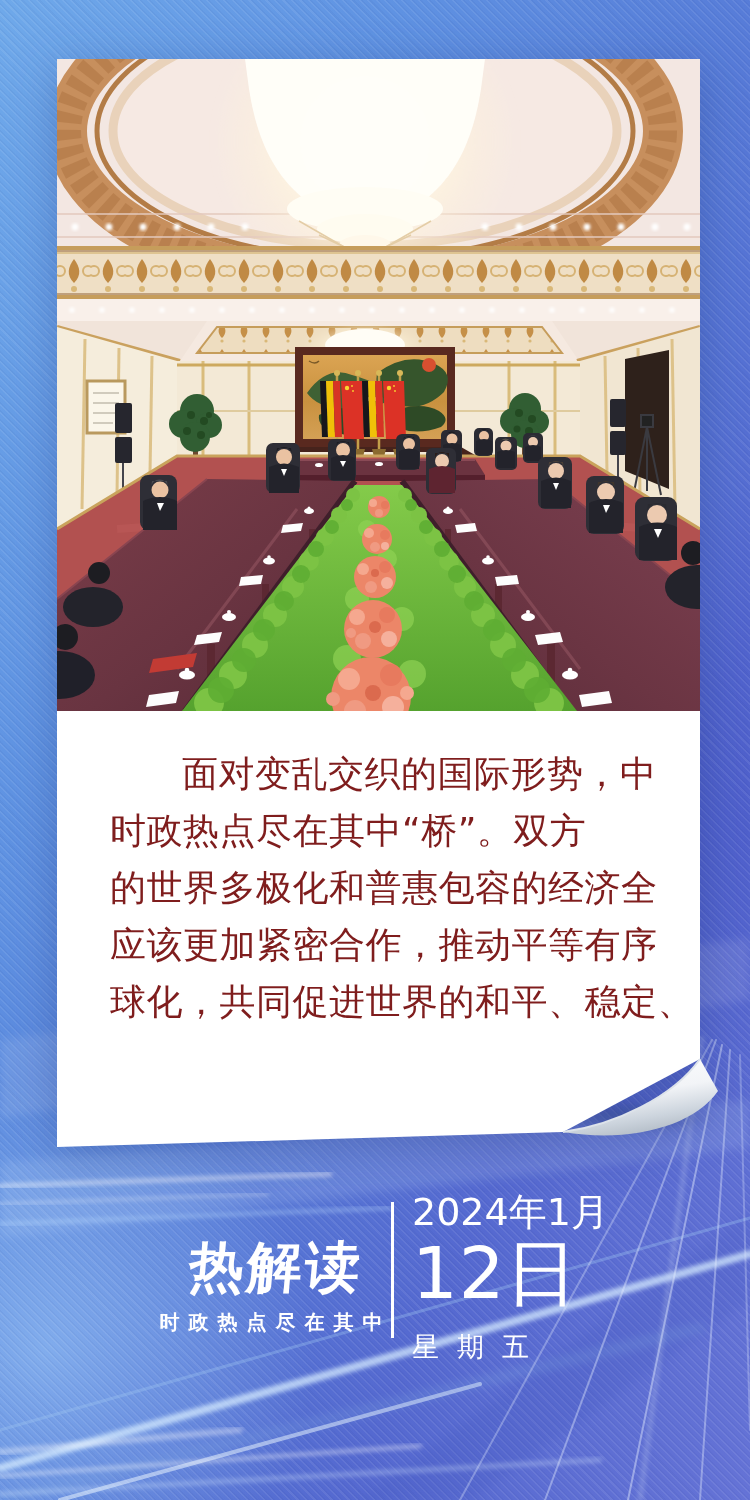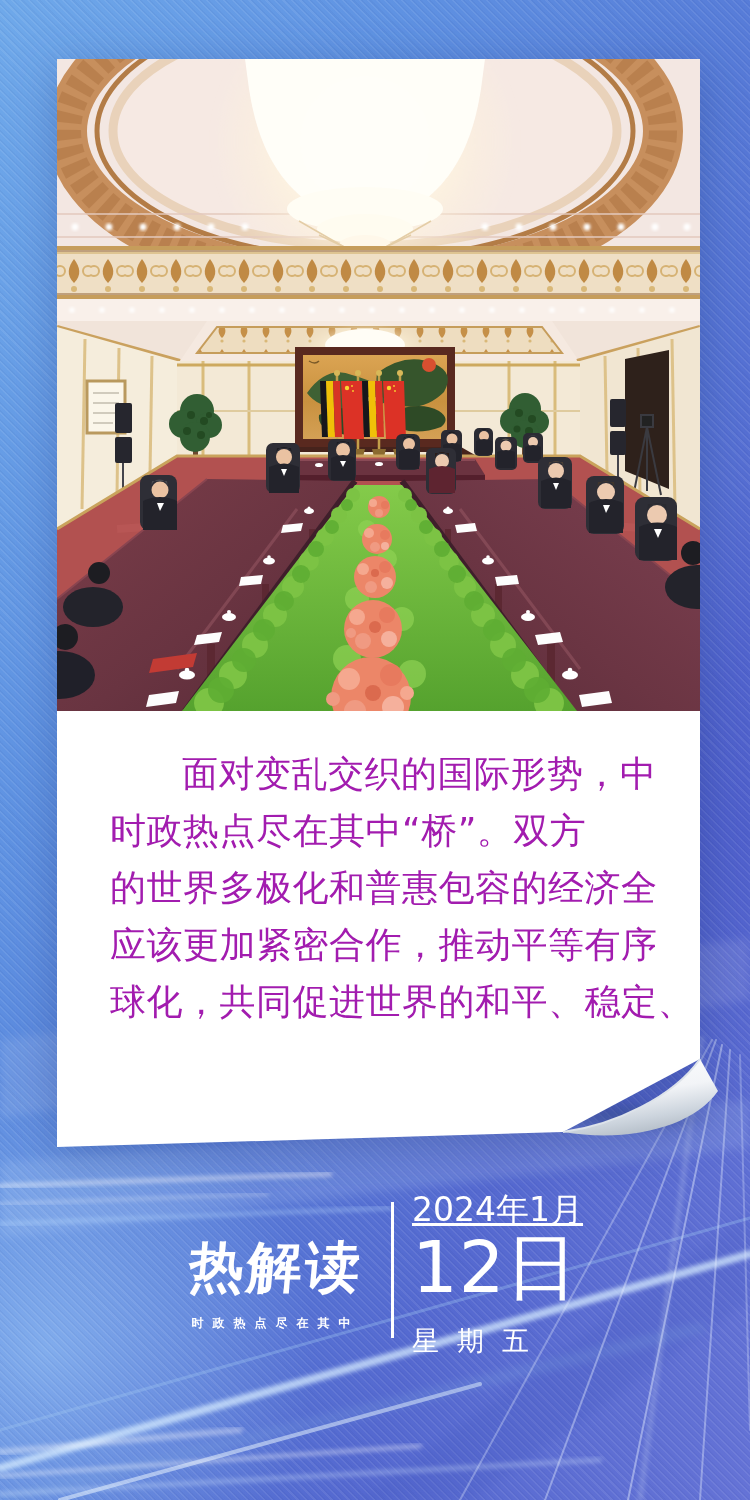--- a/index.html
+++ b/index.html
@@ -22,35 +22,35 @@
       background:radial-gradient(ellipse 55% 50% at 50% 45%, rgba(20,38,96,.42), rgba(20,38,96,0) 72%);
       filter:blur(4px);}
   .card-wrap{position:absolute;left:57px;top:59px;width:670px;height:1100px;z-index:3;
       filter:drop-shadow(0 10px 22px rgba(23,43,110,.28));}
   .card{position:absolute;left:0;top:0;width:643px;height:1090px;background:#ffffff;
       clip-path:polygon(0 0,643px 0,643px 1000px,506px 1073px,0 1088px);}
   .curl{position:absolute;left:440px;top:986px;width:230px;height:114px;}
 
   .photo{position:absolute;left:0;top:0;width:643px;height:652px;display:block;}
 
-  .para{position:absolute;left:53px;top:686px;width:545px;color:#a21caf;
+  .para{position:absolute;left:53px;top:686px;width:545px;color:#7f1d1d;
         font-size:36px;line-height:57px;letter-spacing:.5px;}
   .para .ln{display:block;height:57px;white-space:nowrap;}
   .para .ln.indent{padding-left:72px;}
 
   
   .branding{position:absolute;inset:0;z-index:4;color:#ffffff;}
   .logo-group{position:absolute;left:148px;top:1240px;width:255px;text-align:center;}
   .logo-text{font-size:55px;font-weight:bold;letter-spacing:3px;transform:skewX(-5deg);
              display:inline-block;line-height:1;}
-  .logo-tagline{margin-top:20px;font-size:12px;font-weight:bold;letter-spacing:9px;
+  .logo-tagline{margin-top:14px;font-size:20px;font-weight:bold;letter-spacing:9px;
                 white-space:nowrap;}
   .divider{position:absolute;left:391px;top:1202px;width:3px;height:136px;background:#ffffff;}
   .date-group{position:absolute;left:412px;top:1190px;width:200px;}
-  .date-ym{font-size:33px;line-height:1.2;font-weight:500;text-decoration:underline;}
+  .date-ym{font-size:38px;line-height:1.2;font-weight:500;}
   .date-day{font-size:72px;font-weight:normal;line-height:1.05;margin-top:0px;letter-spacing:1px;}
   .date-weekday{font-size:27px;letter-spacing:18px;margin-top:18px;white-space:nowrap;}
 </style>
 </head>
 <body>
 
 <div class="canvas">
 
   <div class="bg"></div>
 

